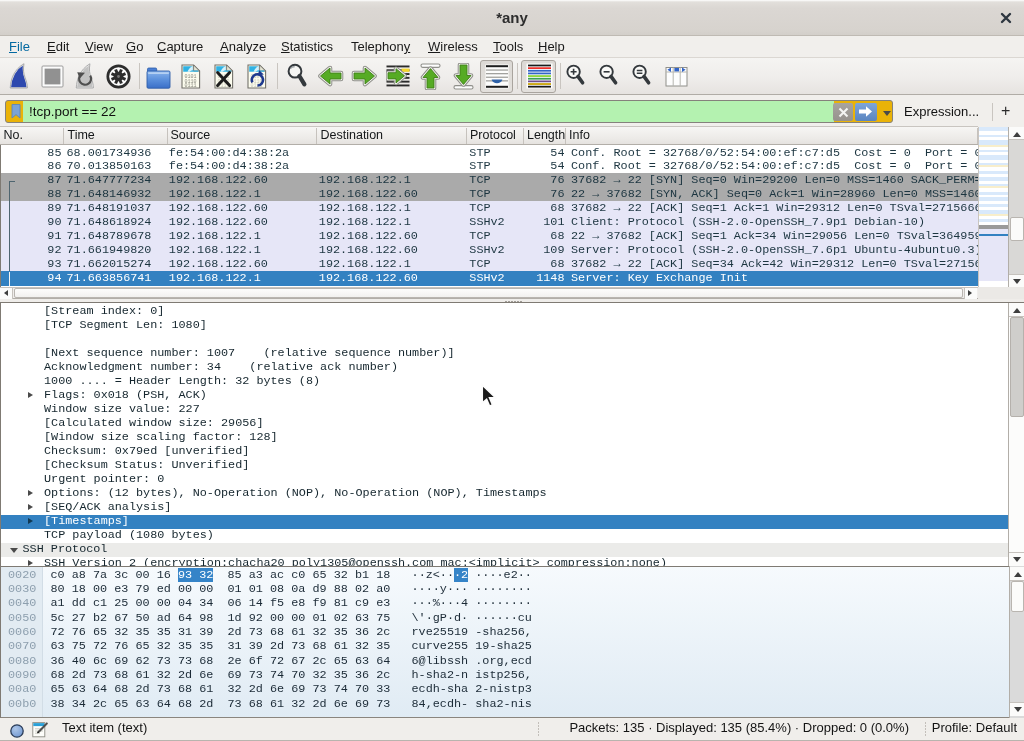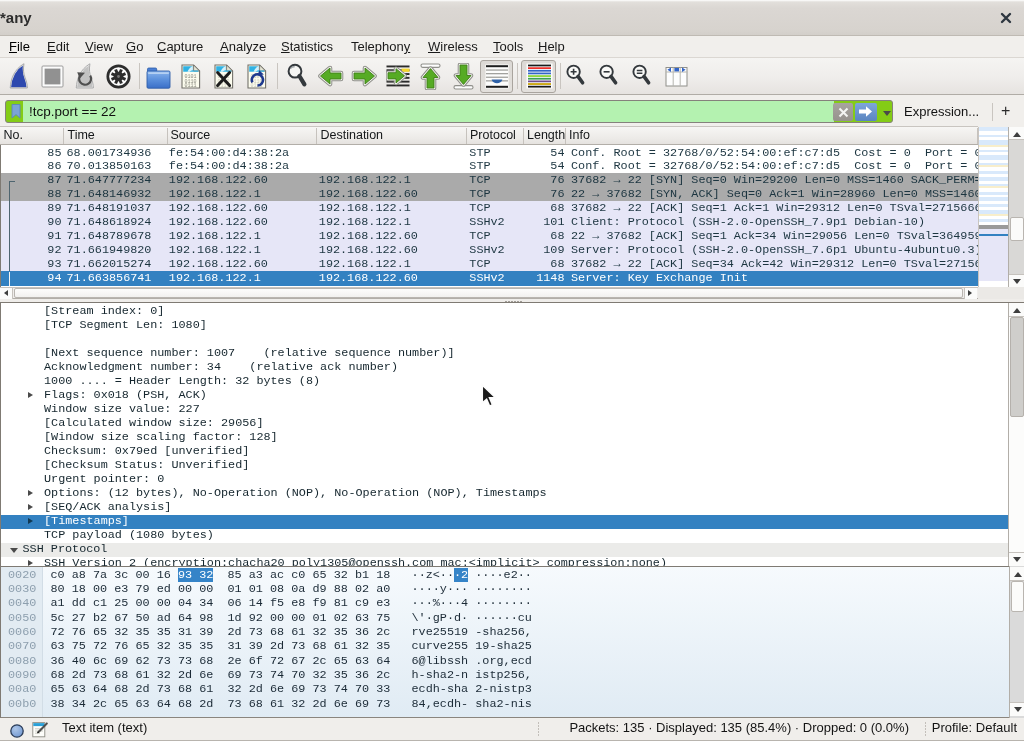--- a/index.html
+++ b/index.html
@@ -4,26 +4,26 @@
 html,body{margin:0;padding:0;background:#fff;}
 *{box-sizing:border-box;}
 #win{position:relative;width:1024px;height:741px;overflow:hidden;background:#f1efec;font-family:"Liberation Sans",sans-serif;}
 .abs{position:absolute;}
 .mono{font-family:"Liberation Mono",monospace;font-size:11.8px;white-space:pre;}
 .tri-d{width:0;height:0;border-left:4px solid transparent;border-right:4px solid transparent;border-top:5.5px solid #4a4a4a;}
 .sep{position:absolute;width:1px;background:#c9c5c0;}
 </style></head><body>
 <div id="win">
 <div class="abs" style="left:0;top:0;width:1024px;height:36px;background:linear-gradient(#ffffff 0px,#e2dfdb 2px,#dbd7d3 8px,#d7d3ce 30px,#d2cec9 36px);border-bottom:1px solid #bfbab3;"></div>
-<div class="abs" style="left:0;top:0;width:1024px;height:36px;line-height:36px;font-size:15px;font-weight:bold;color:#2d2d2d;">*any</div>
+<div class="abs" style="left:0;top:0;width:1024px;height:36px;line-height:36px;text-align:center;font-size:15px;font-weight:bold;color:#2d2d2d;">*any</div>
 <svg class="abs" style="left:1000px;top:12px" width="12" height="12" viewBox="0 0 12 12">
       <path d="M2,2 L10,10 M10,2 L2,10" stroke="#2e3740" stroke-width="2.4" stroke-linecap="round"></path>
     </svg>
 <div class="abs" style="left:0;top:37px;width:1024px;height:21px;background:#f1efec;border-bottom:1px solid #dbd7d2;"></div>
-<div class="abs" style="left:9px;top:37px;height:21px;line-height:20px;font-size:13px;color:#000000;"><span style="text-decoration:underline">F</span>ile</div>
+<div class="abs" style="left:9px;top:37px;height:21px;line-height:20px;font-size:13px;color:#0369a1;"><span style="text-decoration:underline">F</span>ile</div>
 <div class="abs" style="left:47px;top:37px;height:21px;line-height:20px;font-size:13px;color:#1a1a1a;"><span style="text-decoration:underline">E</span>dit</div>
 <div class="abs" style="left:85px;top:37px;height:21px;line-height:20px;font-size:13px;color:#1a1a1a;"><span style="text-decoration:underline">V</span>iew</div>
 <div class="abs" style="left:126px;top:37px;height:37px;line-height:20px;font-size:13px;color:#1a1a1a;"><span style="text-decoration:underline">G</span>o</div>
 <div class="abs" style="left:157px;top:37px;height:21px;line-height:20px;font-size:13px;color:#1a1a1a;"><span style="text-decoration:underline">C</span>apture</div>
 <div class="abs" style="left:220px;top:37px;height:21px;line-height:20px;font-size:13px;color:#1a1a1a;"><span style="text-decoration:underline">A</span>nalyze</div>
 <div class="abs" style="left:281px;top:37px;height:21px;line-height:20px;font-size:13px;color:#1a1a1a;"><span style="text-decoration:underline">S</span>tatistics</div>
 <div class="abs" style="left:351px;top:37px;height:21px;line-height:20px;font-size:13px;color:#1a1a1a;">Telephon<span style="text-decoration:underline">y</span></div>
 <div class="abs" style="left:428px;top:37px;height:21px;line-height:20px;font-size:13px;color:#1a1a1a;"><span style="text-decoration:underline">W</span>ireless</div>
 <div class="abs" style="left:493px;top:37px;height:21px;line-height:20px;font-size:13px;color:#1a1a1a;"><span style="text-decoration:underline">T</span>ools</div>
 <div class="abs" style="left:538px;top:37px;height:21px;line-height:20px;font-size:13px;color:#1a1a1a;"><span style="text-decoration:underline">H</span>elp</div>
@@ -184,21 +184,21 @@
 <svg class="abs" style="left:665px;top:65px" width="23" height="23" viewBox="0 0 23 23">
       <rect x="1" y="2.5" width="21" height="18.5" fill="#fdfdfd" stroke="#8f8f8a"></rect>
       <line x1="8.2" y1="2.5" x2="8.2" y2="21" stroke="#b5b5b0"></line>
       <line x1="15.2" y1="2.5" x2="15.2" y2="21" stroke="#b5b5b0"></line>
       <line x1="1" y1="7" x2="22" y2="7" stroke="#b5b5b0"></line>
       <polygon points="2.4,4.8 6,2.6 6,7" fill="#3465c8"></polygon>
       <polygon points="20.6,4.8 17,2.6 17,7" fill="#3465c8"></polygon>
       <rect x="9.4" y="3" width="4.6" height="3.4" fill="#3465c8"></rect>
     </svg>
 <div class="abs" style="left:0;top:95px;width:1024px;height:32px;background:#f1efec;"></div>
-<div class="abs" style="left:5px;top:100px;width:888px;height:23px;border:1px solid #85827c;border-radius:3px;background:#84cc16;overflow:hidden;">
+<div class="abs" style="left:5px;top:100px;width:888px;height:23px;border:1px solid #85827c;border-radius:3px;background:#eab308;overflow:hidden;">
       <div class="abs" style="left:17px;top:0;width:811px;height:23px;background:#b4f2b0;"></div>
       <svg class="abs" style="left:4.5px;top:2.5px" width="10" height="15" viewBox="0 0 10 15">
         <path d="M1,0.5 L9,0.5 L9,14 L5,10.6 L1,14 Z" fill="#7ba3d6" stroke="#5c86ba" stroke-width="0.9"></path>
       </svg>
       <div class="abs" style="left:23px;top:0;height:22px;line-height:22px;font-size:13.5px;color:#101010;">!tcp.port == 22</div>
       <div class="abs" style="left:827px;top:1.5px;width:20px;height:18px;border-radius:2px;background:linear-gradient(#a8a49f,#96928d);"></div>
       <svg class="abs" style="left:831.5px;top:6px" width="11" height="11" viewBox="0 0 11 11">
         <path d="M1.5,1.5 L9.5,9.5 M9.5,1.5 L1.5,9.5" stroke="#f4f4f2" stroke-width="2.1"></path>
       </svg>
       <div class="abs" style="left:848.5px;top:1.5px;width:22px;height:18px;border-radius:2px;background:linear-gradient(#7fa5da,#5a85c0);"></div>

